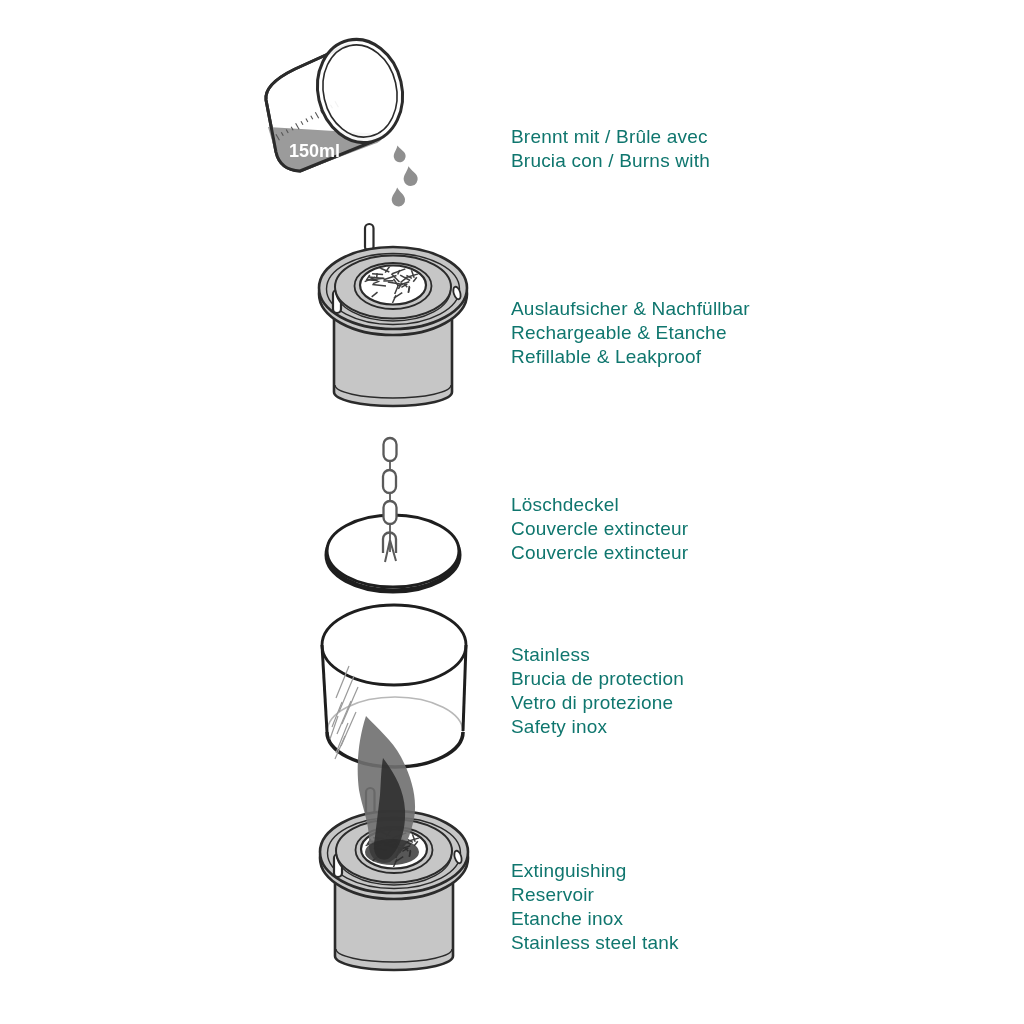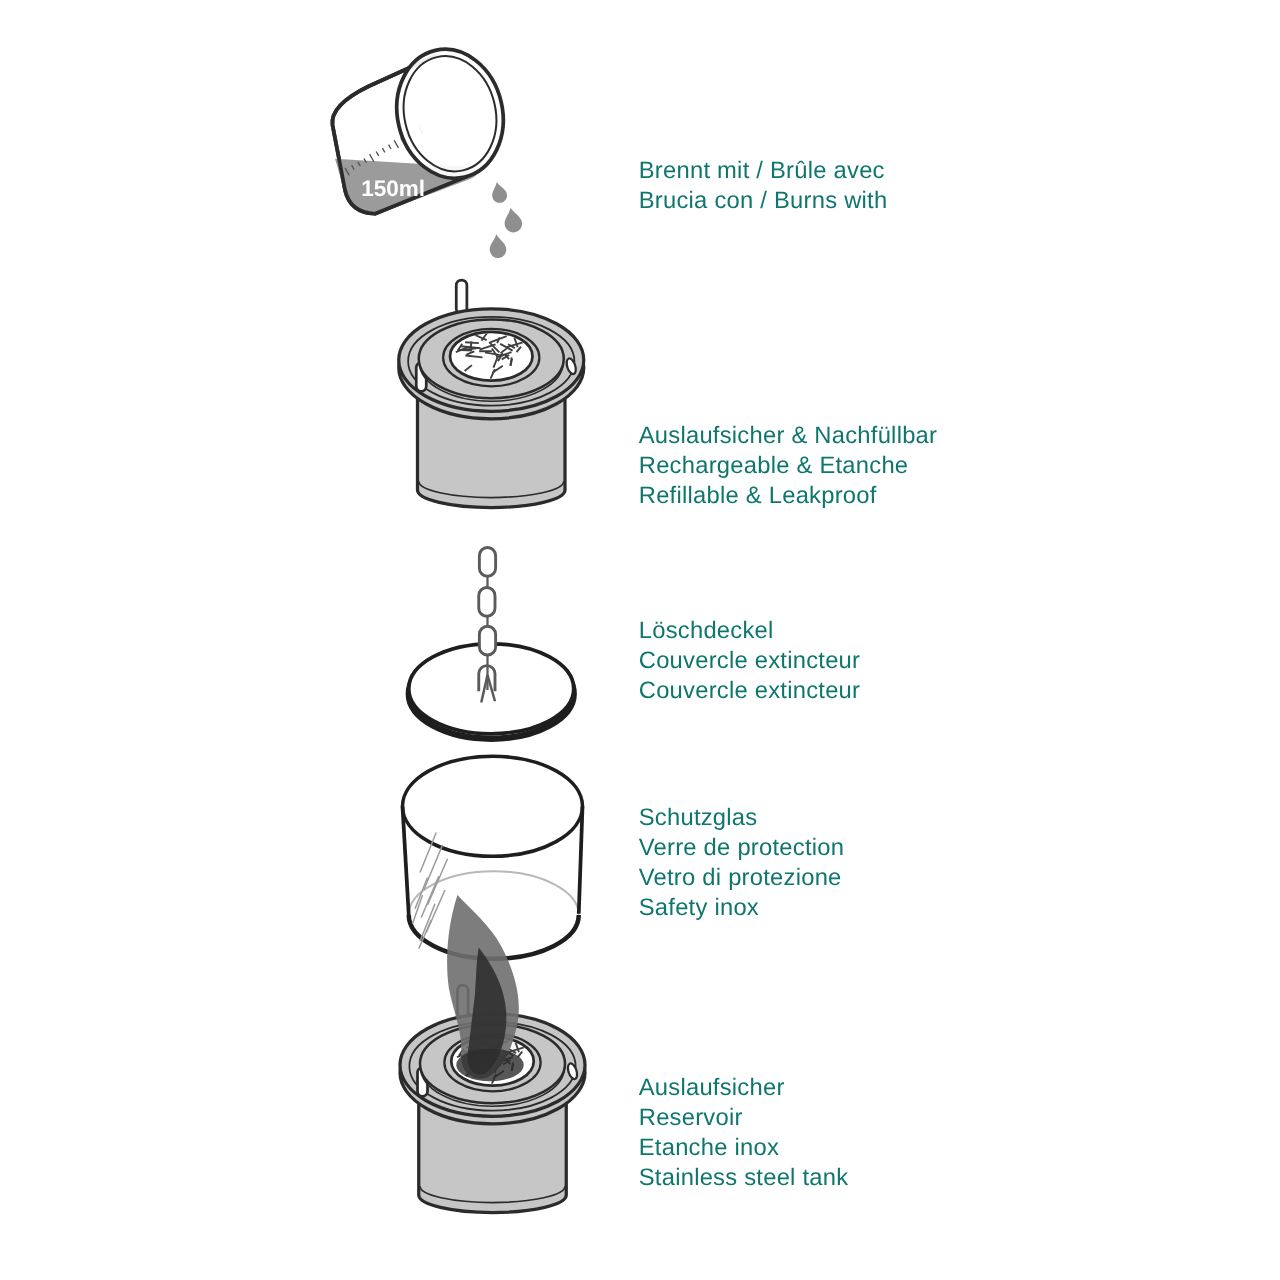--- a/index.html
+++ b/index.html
@@ -3,21 +3,21 @@
 <meta charset="utf-8">
 <style>
   html,body{margin:0;padding:0;background:#ffffff;}
   #canvas{position:relative;width:1024px;height:1024px;background:#ffffff;overflow:hidden;
           font-family:"Liberation Sans", sans-serif;}
   #art{position:absolute;left:0;top:0;}
   .label-block{position:absolute;left:511px;color:#0f766e;font-size:19px;line-height:24px;
                letter-spacing:0.2px;white-space:nowrap;}
   .label-block .line{height:24px;}
   .label-block .bold{font-weight:bold;letter-spacing:0.6px;}
-  .b1{top:125px;} .b2{top:297px;margin-top:40px;} .b3{top:493px;} .b4{top:643px;} .b5{top:859px;}
+  .b1{top:125px;} .b2{top:297px;} .b3{top:493px;} .b4{top:643px;} .b5{top:859px;}
 </style>
 </head>
 <body>
 
 <div id="canvas">
 
   <svg id="art" width="1024" height="1024" viewBox="0 0 1024 1024">
     <defs>
       <clipPath id="meshClip">
           <ellipse cx="0" cy="-3" rx="31.5" ry="18.5"></ellipse>
@@ -168,26 +168,26 @@
     <div class="line">Refillable &amp; Leakproof</div>
   </div>
 
   <div class="label-block b3">
     <div class="line">Löschdeckel</div>
     <div class="line">Couvercle extincteur</div>
     <div class="line">Couvercle extincteur</div>
   </div>
 
   <div class="label-block b4">
-    <div class="line">Schutzglas</div>
-    <div class="line">Verre de protection</div>
+    <div class="line">Stainless</div>
+    <div class="line">Brucia de protection</div>
     <div class="line">Vetro di protezione</div>
     <div class="line">Safety inox</div>
   </div>
 
   <div class="label-block b5">
-    <div class="line">Auslaufsicher</div>
+    <div class="line">Extinguishing</div>
     <div class="line">Reservoir</div>
     <div class="line">Etanche inox</div>
     <div class="line">Stainless steel tank</div>
   </div>
 
 </div>
 
 </body></html>

